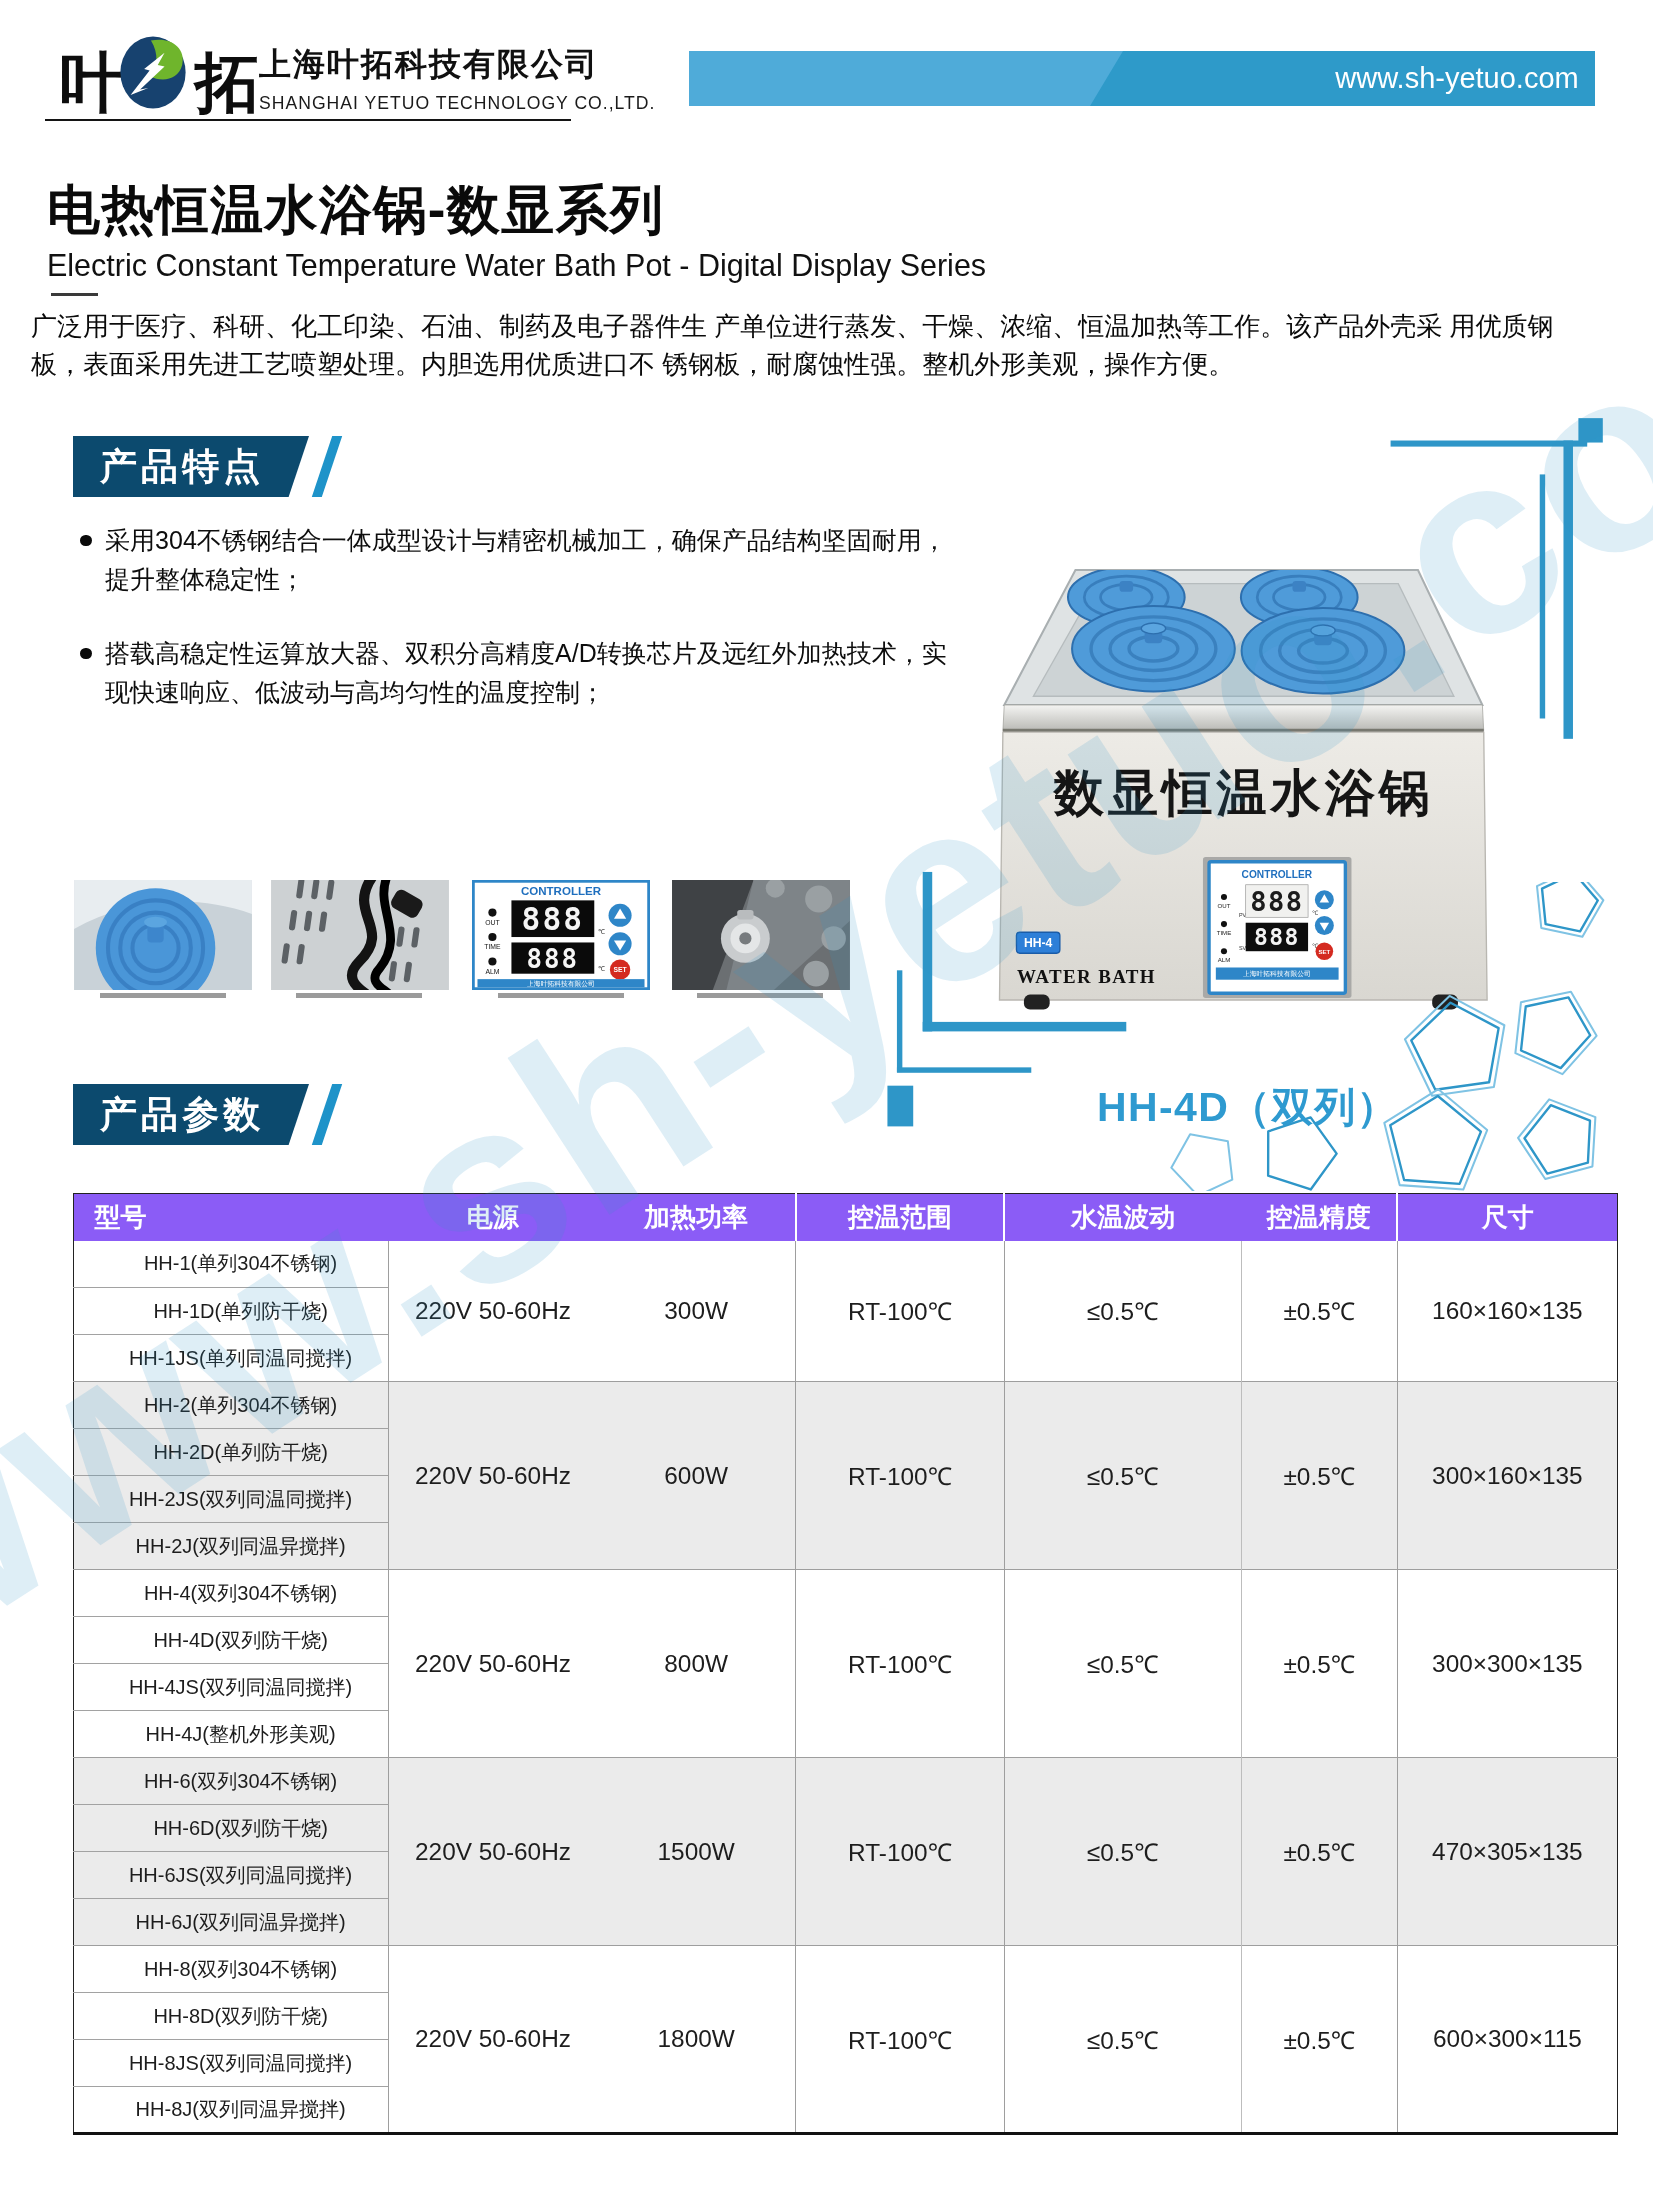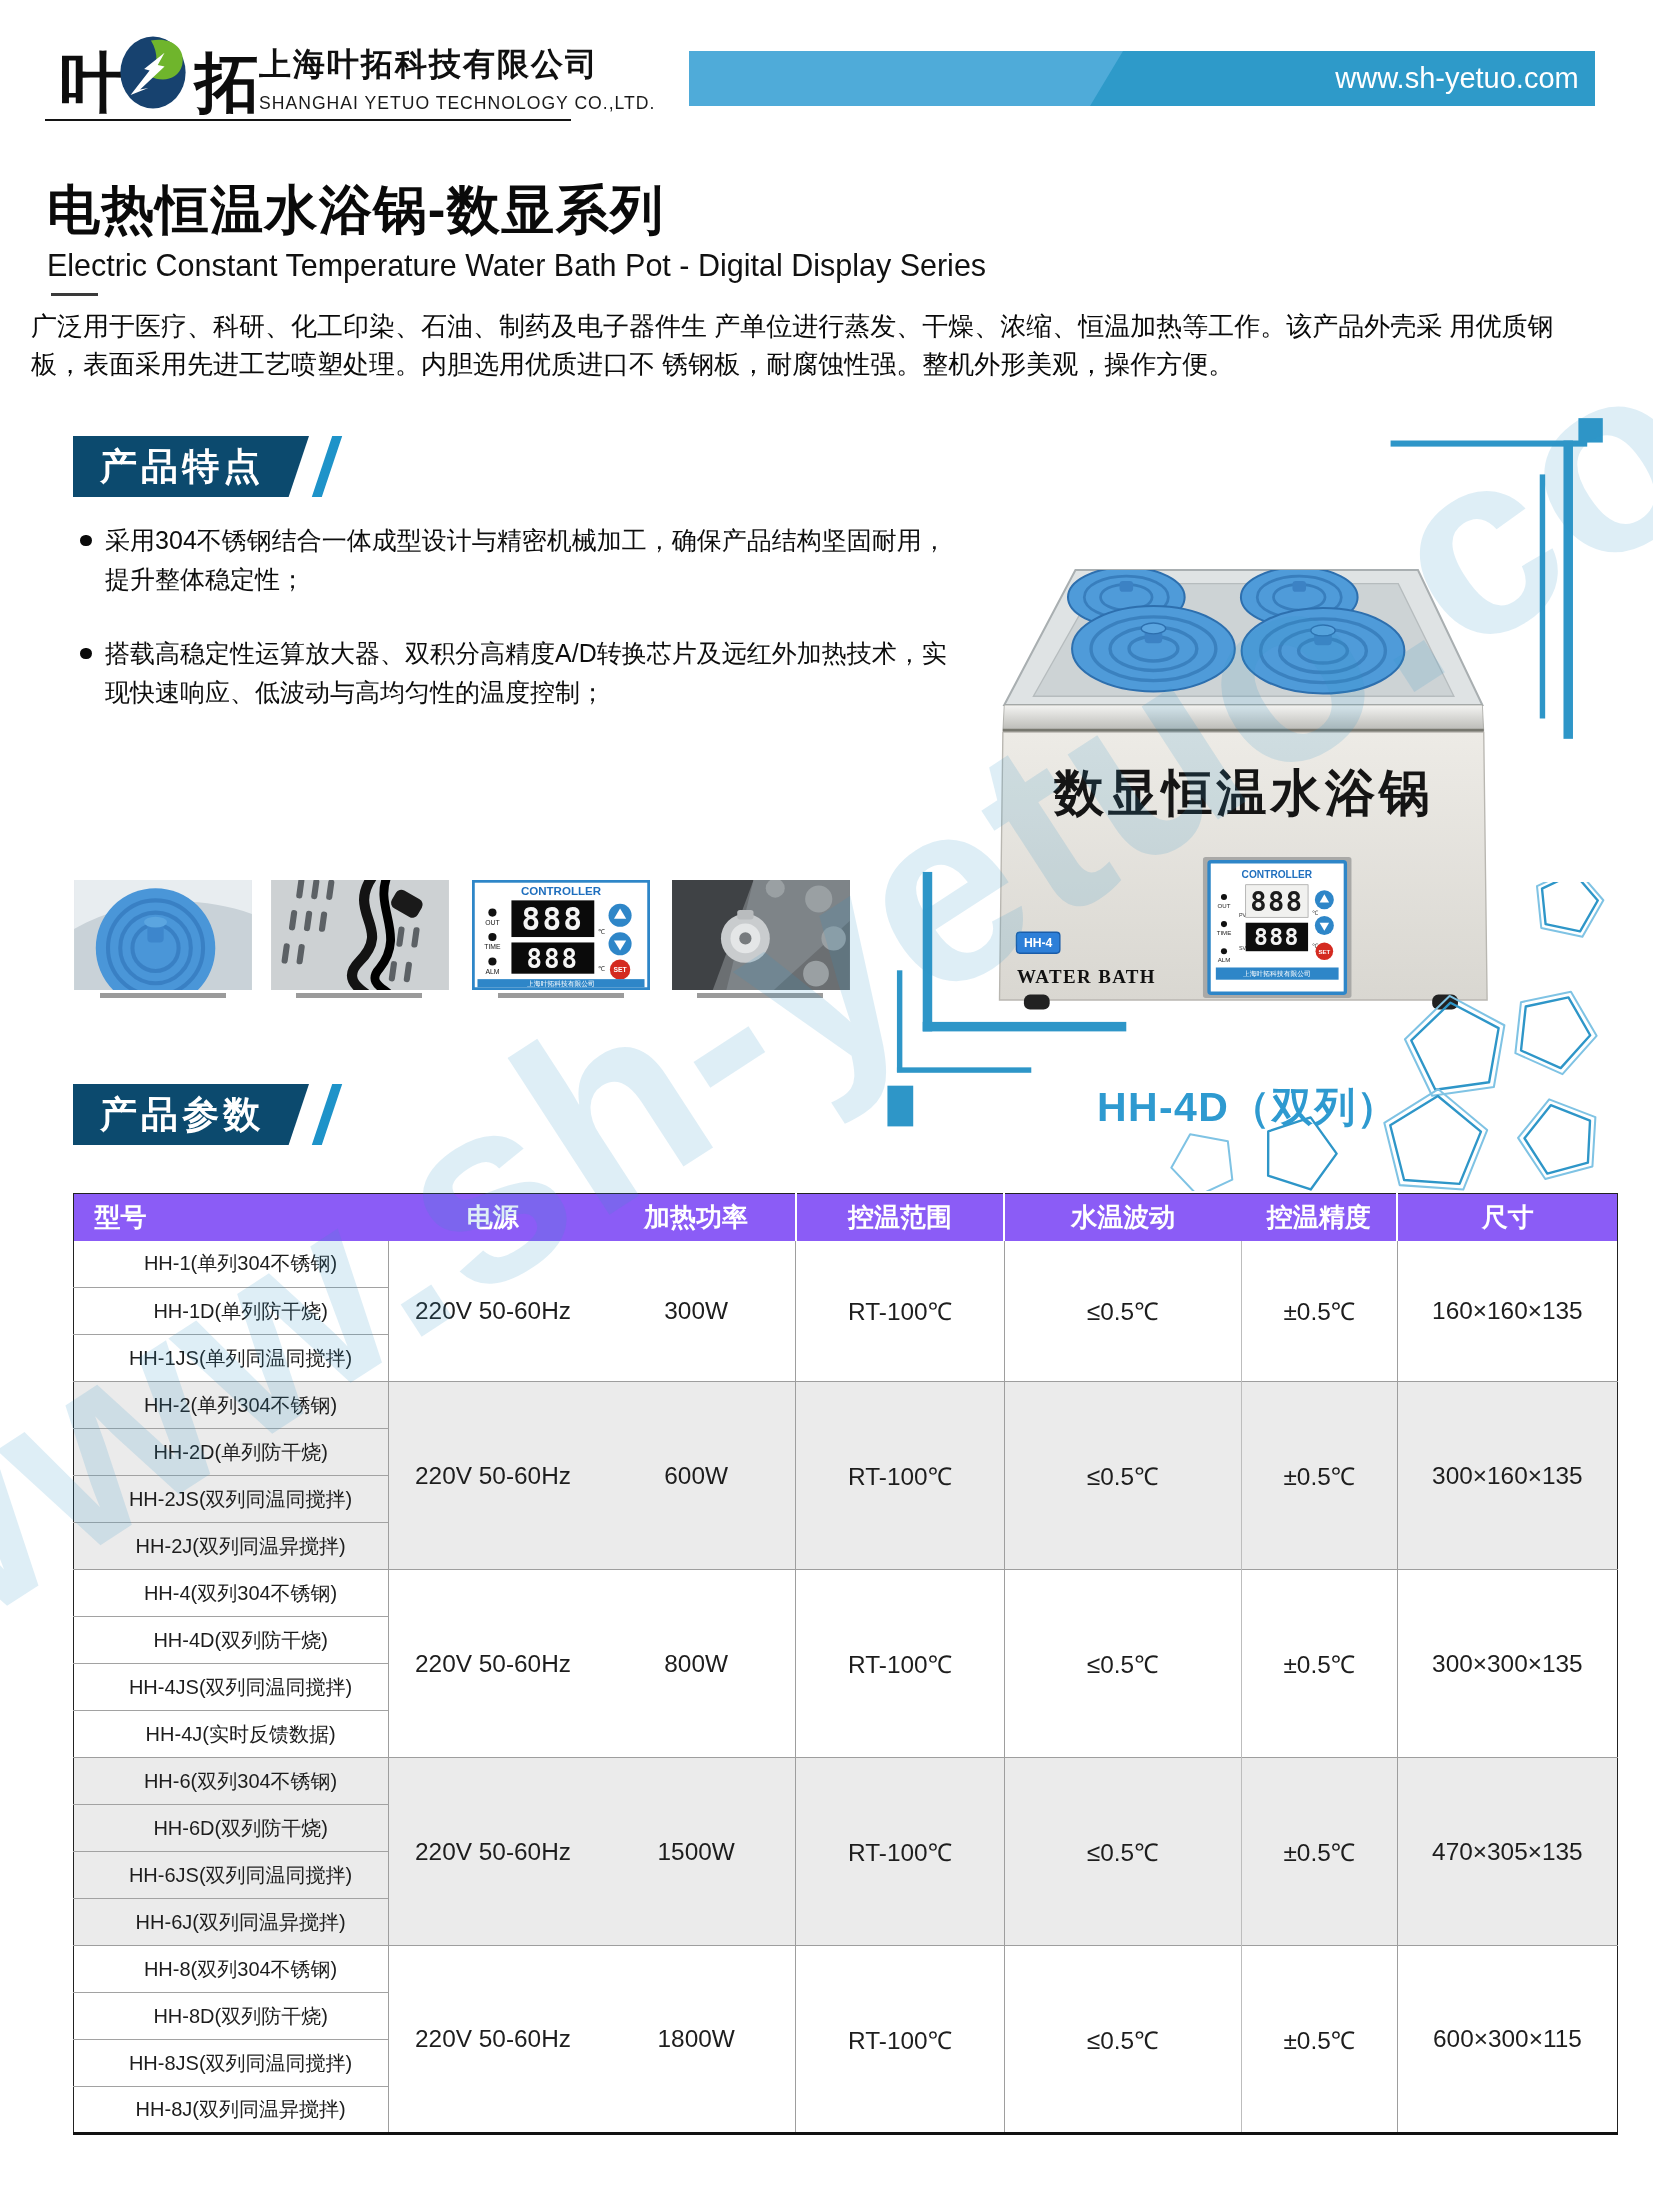--- a/index.html
+++ b/index.html
@@ -397,21 +397,21 @@
         <td class="bll" rowspan="4">±0.5℃</td>
         <td class="bl" rowspan="4">300×300×135</td>
       </tr>
       <tr>
           <td class="model mb">HH-4D(双列防干烧)</td>
         </tr>
       <tr>
           <td class="model mb">HH-4JS(双列同温同搅拌)</td>
         </tr>
       <tr>
-          <td class="model">HH-4J(实时反馈数据)</td>
+          <td class="model">HH-4J(整机外形美观)</td>
         </tr>
 
       <tr class="gs sh">
         <td class="model mb">HH-6(双列304不锈钢)</td>
         <td class="bl" rowspan="4">220V 50-60Hz</td>
         <td rowspan="4">1500W</td>
         <td class="bl" rowspan="4">RT-100℃</td>
         <td class="bl" rowspan="4">≤0.5℃</td>
         <td class="bll" rowspan="4">±0.5℃</td>
         <td class="bl" rowspan="4">470×305×135</td>

